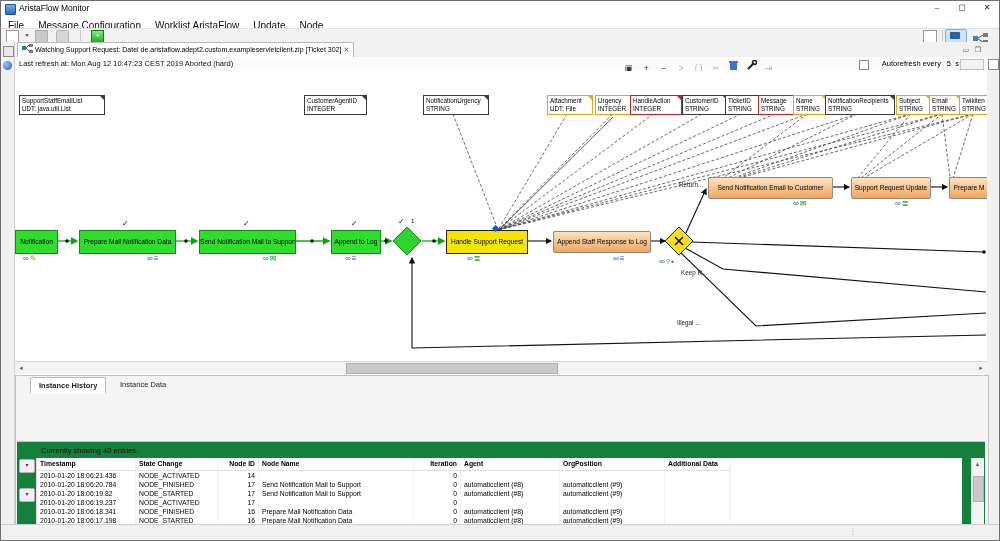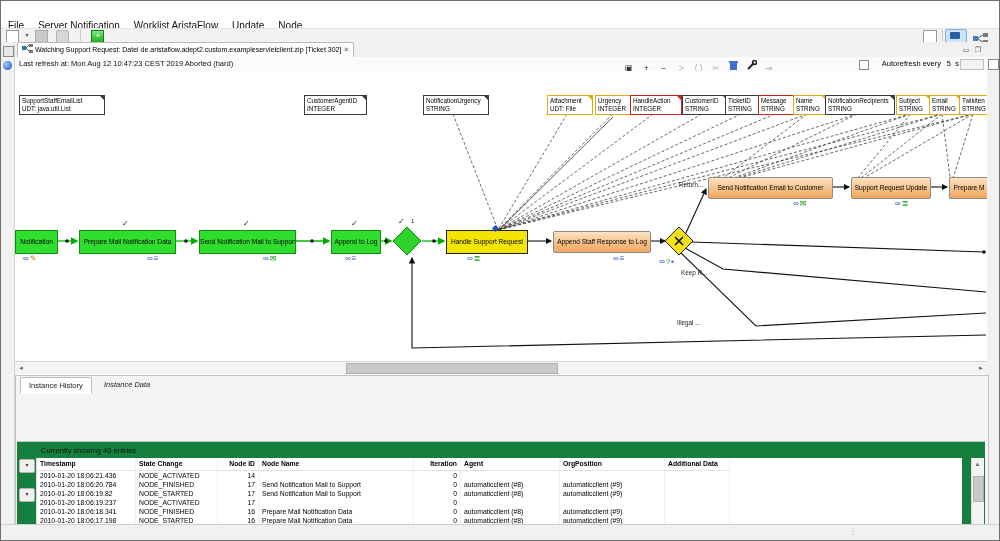--- a/index.html
+++ b/index.html
@@ -36,43 +36,50 @@
   .icns{position:absolute;font-size:8px;line-height:8px;letter-spacing:1px;white-space:nowrap;}
   .blu{color:#2b49c4;} .grn{color:#0a9c0a;} .org{color:#cf8a00;}
   .blabel{position:absolute;font-size:6.3px;color:#222;white-space:nowrap;}
   
   #hscroll{left:14px;top:360px;width:972px;height:12px;background:#f3f3f3;border-top:1px solid #d5d5d5;}
   .sbtn{position:absolute;width:12px;height:11px;text-align:center;font-size:7px;line-height:11px;color:#666;}
   #hthumb{position:absolute;left:331px;top:1px;width:210px;height:9px;background:#c9c9c9;border:1px solid #b0b0b0;}
   
   #bpanel{left:14px;top:374px;width:972px;height:149px;background:#f4f4f4;border:1px solid #c2c2c2;}
   .btab{position:absolute;top:1px;height:15px;font-size:7.5px;line-height:15px;padding:0 8px;color:#222;}
-  .btab.active{background:#fff;border:1px solid #bbb;border-bottom:1px solid #fff;font-weight:normal;border-radius:2px 2px 0 0;}
+  .btab.active{background:#fff;border:1px solid #bbb;border-bottom:1px solid #fff;font-weight:bold;border-radius:2px 2px 0 0;margin-left:10px;}
   #bcontent{position:absolute;left:1px;top:17px;width:968px;height:129px;background:#15803d;border-top:1px solid #c6c6c6;overflow:hidden;margin-top:48px;}
   #countline{position:absolute;left:24px;top:4px;font-size:7.5px;color:#111;}
   #tblwrap{position:absolute;left:19px;top:16px;width:925px;height:112px;overflow:hidden;background:#fff;border-left:1px solid #ddd;}
   table{border-collapse:collapse;table-layout:fixed;}
   th,td{font-size:6.8px;line-height:9px;height:9px;padding:0 3px;text-align:left;white-space:nowrap;overflow:hidden;font-weight:normal;border-right:1px solid #f1f1f1;}
   thead th{height:12px;line-height:12px;border-bottom:1px solid #e0e0e0;font-weight:bold;}
   .c0{width:92px;} .c1{width:75px;} .c2{width:34px;text-align:right;} .c3{width:148px;} .c4{width:40px;text-align:right;} .c5{width:92px;} .c6{width:98px;} .c7{width:58px;}
   .gbtn{position:absolute;width:14px;height:12px;background:#f0f0f0;border:1px solid #b5b5b5;border-radius:2px;font-size:6px;line-height:11px;text-align:center;color:#444;}
   #vscroll{position:absolute;right:1px;top:16px;width:12px;height:112px;background:#f3f3f3;border-left:1px solid #ddd;}
   #vthumb{position:absolute;left:1px;top:18px;width:9px;height:24px;background:#c9c9c9;border:1px solid #b0b0b0;}
   
   .strip{top:41px;width:13px;height:482px;background:#f1f1f1;}
   #statusbar{left:0;top:523px;width:100%;height:16px;background:#f1f1f1;border-top:1px solid #cfcfcf;}
   .mini{font-size:7px;color:#555;line-height:9px;}
 </style>
 </head>
 <body>
 
 <div id="win">
 
-
-  <div class="abs" id="menubar"><span class="mitem">File</span><span class="mitem">Server Notification</span><span class="mitem">Worklist AristaFlow</span><span class="mitem">Update</span><span class="mitem">Node</span></div>
+  <div class="abs" id="titlebar">
+    <span class="abs" style="left:4px;top:3px;width:9px;height:9px;background:linear-gradient(#6fb2e8,#2a6bbf);border:1px solid #1d4d8c;border-radius:1px;"></span>
+    <span class="abs t" style="left:18px;">AristaFlow Monitor</span>
+    <span class="abs winctl" style="right:50px;">–</span>
+    <span class="abs winctl" style="right:25px;">▢</span>
+    <span class="abs winctl" style="right:0;">✕</span>
+  </div>
+
+  <div class="abs" id="menubar"><span class="mitem">File</span><span class="mitem">Message Configuration</span><span class="mitem">Worklist AristaFlow</span><span class="mitem">Update</span><span class="mitem">Node</span></div>
 
   <div class="abs" id="toolbar">
     <span class="ticon" style="margin-left:5px;background:#fff;border:1px solid #9a9a9a;"></span>
     <span style="display:inline-block;font-size:6px;color:#555;line-height:13px;vertical-align:top;">▾</span>
     <span class="ticon" style="background:#c9c9c9;border:1px solid #adadad;"></span>
     <span class="ticon" style="background:#d6d6d6;border:1px solid #b5b5b5;border-radius:2px 2px 0 0;"></span>
     <span class="sep"></span>
     <span class="ticon" style="background:linear-gradient(#7ee87e,#1fae1f);border:1px solid #127d12;color:#fff;font-size:8px;line-height:10px;text-align:center;">+</span>
     
     <span class="abs" style="right:62px;top:1px;width:12px;height:11px;border:1px solid #9a9a9a;background:#fff;"></span>
@@ -259,21 +266,21 @@
   </div>
 
   <div class="abs" id="hscroll">
     <span class="sbtn" style="left:0;">◂</span>
     <span class="sbtn" style="right:0;">▸</span>
     <span id="hthumb"></span>
   </div>
 
   <div class="abs" id="bpanel">
     <span class="btab active" style="left:4px;">Instance History</span>
-    <span class="btab" style="left:80px;font-style:italic;">Instance Data</span>
+    <span class="btab" style="left:96px;">Instance Data</span>
     <div id="bcontent">
       <span id="countline">Currently showing 40 entries.</span>
       <span class="gbtn" style="left:2px;top:17px;">▾</span>
       <span class="gbtn" style="left:2px;top:46px;">▾</span>
       <div id="tblwrap">
         <table>
           <thead>
               <tr>
                 <th class="c0">Timestamp</th>
                 <th class="c1">State Change</th>

